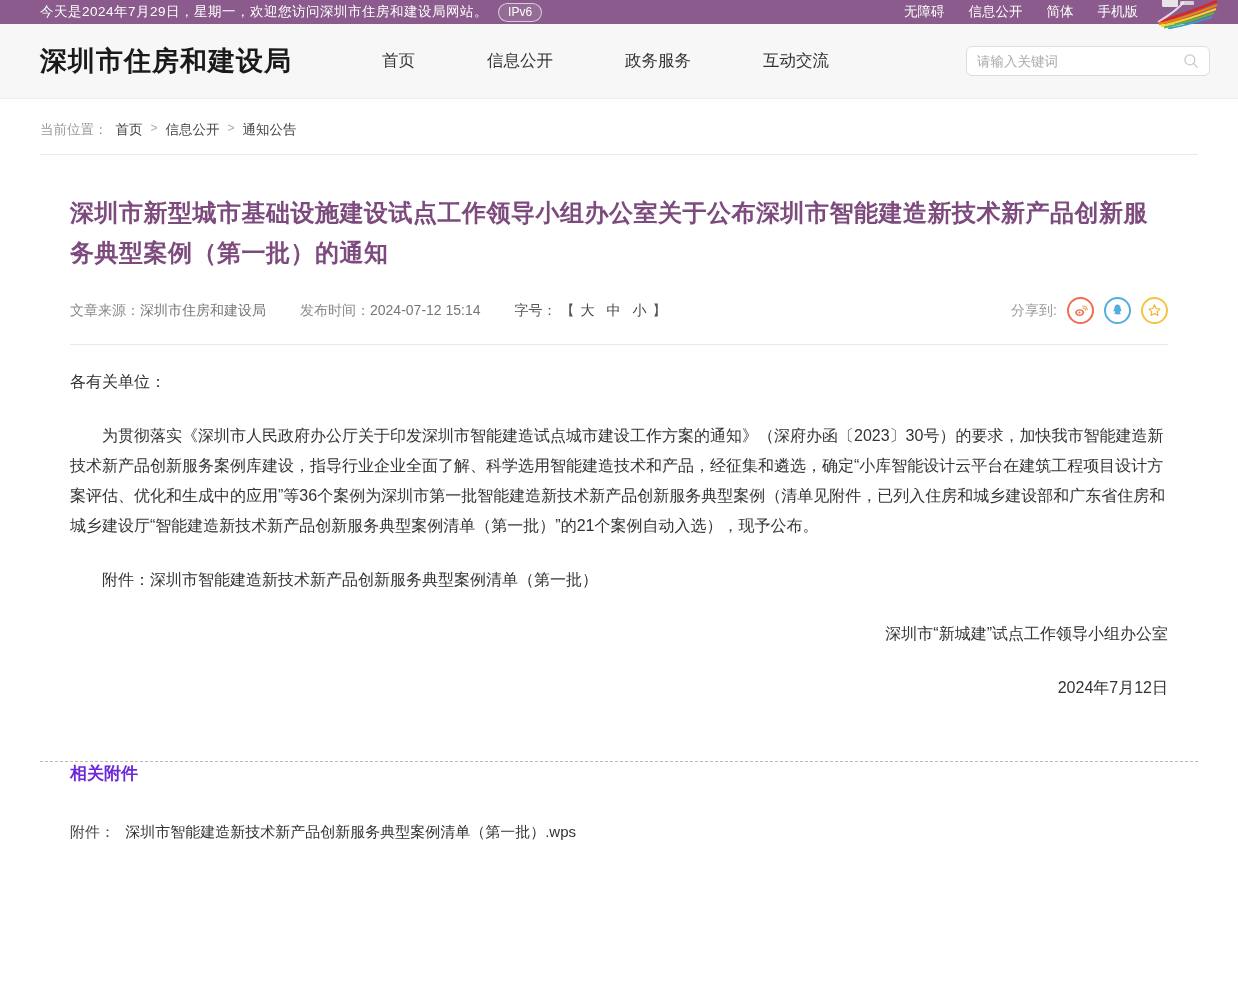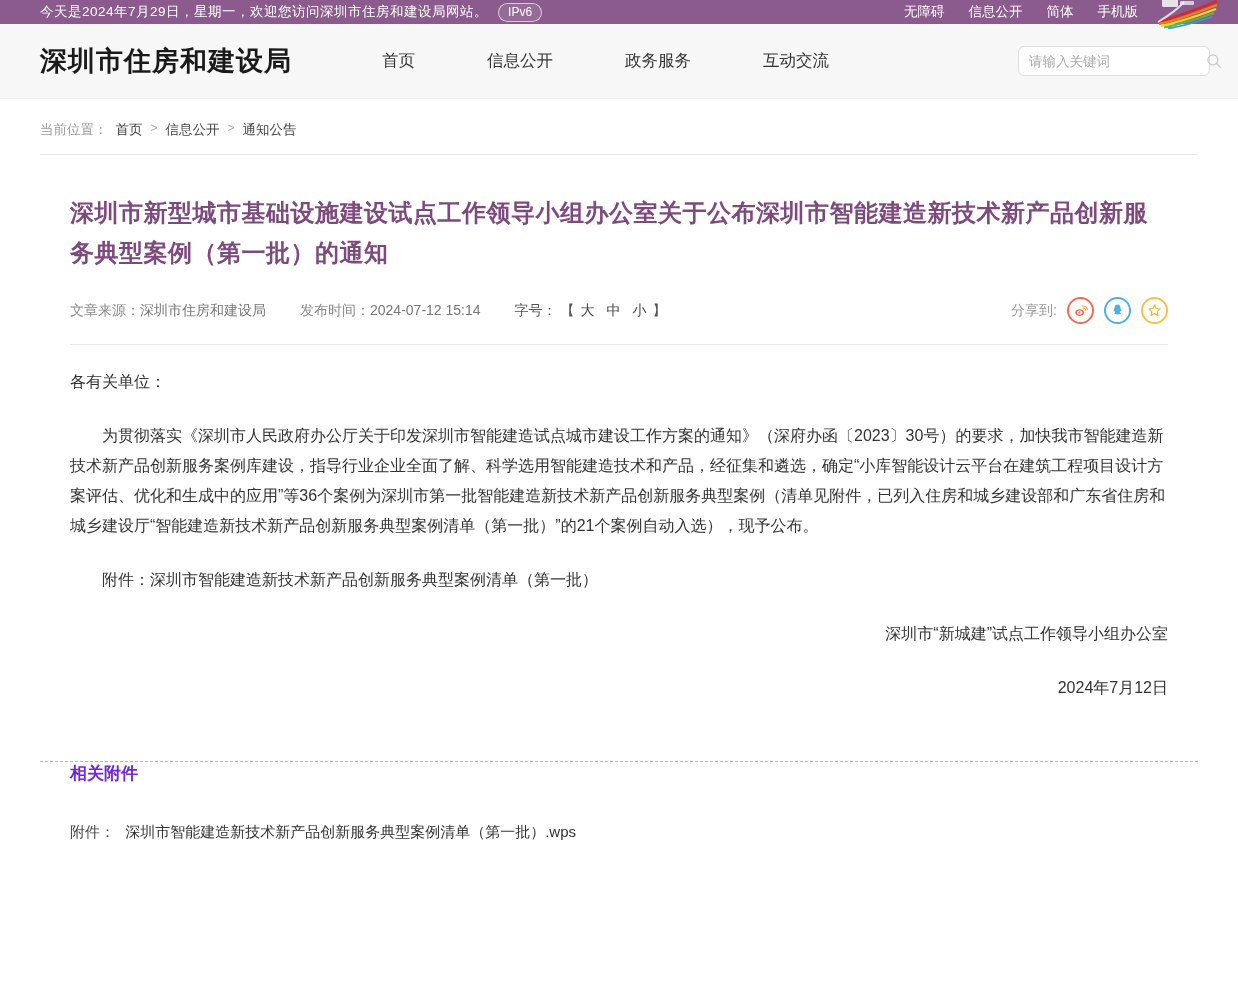--- a/index.html
+++ b/index.html
@@ -24,21 +24,21 @@
 
   
   .header {
     height: 75px; background: #f7f7f7; border-bottom: 1px solid #f0f0f0;
     display: flex; align-items: center; padding: 0 28px 0 40px;
   }
   .site-title { font-size: 27px; font-weight: bold; color: #1a1a1a; letter-spacing: 1px; white-space: nowrap; }
   .nav { display: flex; gap: 72px; margin-left: 90px; }
   .nav-item { font-size: 16.5px; color: #333; cursor: pointer; white-space: nowrap; }
   .search-box {
-    margin-left: auto; width: 192px; height: 30px; background: #fff;
+    margin-left: auto; width: 244px; height: 30px; background: #fff;
     border: 1px solid #ddd; border-radius: 6px;
     display: flex; align-items: center; padding: 0 10px;
   }
   .search-box input {
     border: none; outline: none; flex: 1; font-size: 13.5px; color: #333;
     background: transparent; font-family: inherit;
   }
   .search-box input::placeholder { color: #aaa; }
   .search-icon { width: 16px; height: 16px; cursor: pointer; flex: none; }
 

